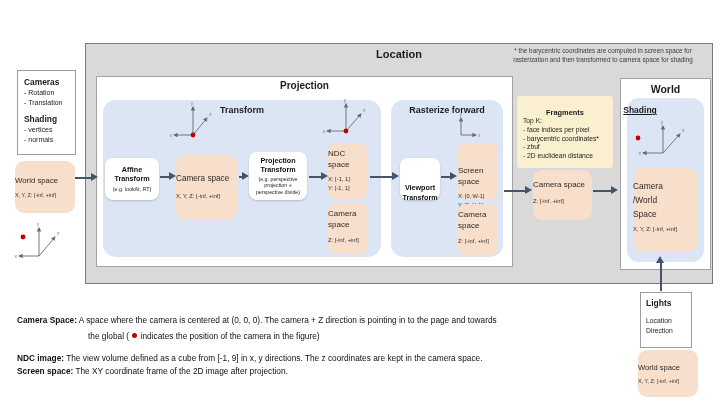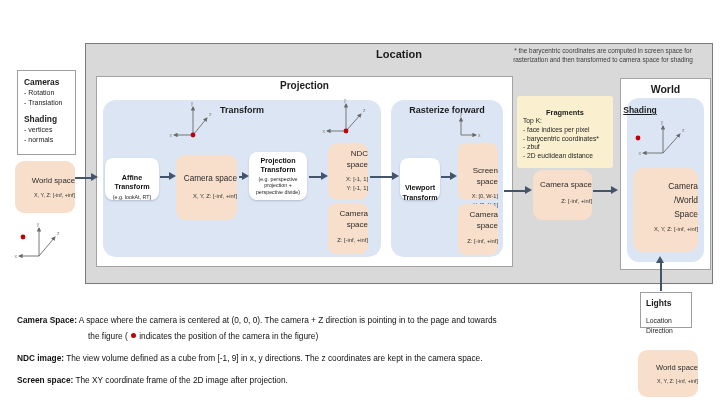--- a/index.html
+++ b/index.html
@@ -2,21 +2,21 @@
 <html><head>
 <meta charset="utf-8">
 <style>
   html,body{margin:0;padding:0;background:#fff;}
   #canvas{position:relative;width:720px;height:405px;background:#fff;overflow:hidden;
           font-family:"Liberation Sans",sans-serif;color:#1c1c1c;}
   .abs{position:absolute;box-sizing:border-box;}
   .panel{background:#d9d9d9;border:1.5px solid #7a7a7a;}
   .outline-box{background:#fff;border:1px solid #a3a3a3;}
   .sec-blue{background:#dbe5f4;border-radius:13px;}
-  .box-pink{background:#f8dfcb;border-radius:9px;text-align:right;color:#2a2a2a;}
+  .box-pink{background:#f8dfcb;border-radius:9px;text-align:left;color:#2a2a2a;}
   .box-wr{background:#fff;border-radius:8px;text-align:center;box-shadow:0 1px 2px rgba(100,110,130,.35);}
   .box-yellow{background:#faf0d0;border-radius:3px;}
   .ctr{text-align:center;}
   .sec-title{font-weight:bold;font-size:9px;}
   .big-title{font-weight:bold;font-size:10.5px;}
   .pink-title{font-size:8.2px;line-height:10.5px;}
   .range{font-size:5.8px;color:#333;}
   .wbox-title{font-weight:bold;font-size:7.2px;line-height:9px;color:#111;}
   .wbox-sub{font-size:5.3px;line-height:6.4px;color:#222;}
   .list-txt{font-size:7px;line-height:9.5px;}
@@ -62,21 +62,21 @@
   <svg class="abs" style="left:168px;top:99px;" width="46" height="42" viewBox="0 0 46 42">
     <line x1="25" y1="36" x2="25" y2="8" marker-end="url(#ah)"></line>
     <line x1="25" y1="36" x2="39" y2="19" marker-end="url(#ah)"></line>
     <line x1="25" y1="36" x2="6" y2="36" marker-end="url(#ah)"></line>
     <text x="24" y="6" text-anchor="middle">y</text>
     <text x="41" y="17">z</text>
     <text x="4" y="38" text-anchor="end">x</text>
     <circle cx="25" cy="36" r="2.4" fill="#c00000"></circle>
   </svg>
 
-  <div class="abs box-wr" style="left:105px;top:158px;width:54px;height:42px;padding-top:15px;">
+  <div class="abs box-wr" style="left:105px;top:158px;width:54px;height:42px;padding-top:7px;">
     <div class="wbox-title">Affine</div>
     <div class="wbox-title">Transform</div>
     <div class="wbox-sub" style="margin-top:3px;">(e.g. lookAt, RT)</div>
   </div>
 
   <div class="abs box-pink" style="left:176px;top:155px;width:61px;height:65px;padding-top:19px;">
     <div class="pink-title">Camera space</div>
     <div class="range" style="margin-top:8px;">X, Y, Z: [-inf, +inf]</div>
   </div>
 
@@ -192,21 +192,21 @@
   <svg class="abs" style="left:8px;top:220px;" width="52" height="42" viewBox="0 0 52 42">
     <line x1="31" y1="36" x2="31" y2="8" marker-end="url(#ah)"></line>
     <line x1="31" y1="36" x2="47" y2="17" marker-end="url(#ah)"></line>
     <line x1="31" y1="36" x2="11" y2="36" marker-end="url(#ah)"></line>
     <text x="30" y="6" text-anchor="middle">y</text>
     <text x="49" y="15">z</text>
     <text x="9" y="38" text-anchor="end">x</text>
     <circle cx="15" cy="17" r="2.4" fill="#c00000"></circle>
   </svg>
 
-  <div class="abs outline-box" style="left:640px;top:292px;width:52px;height:36px;padding:5px 12px 0 5px;border-color:#9e9e9e;">
+  <div class="abs outline-box" style="left:640px;top:292px;width:52px;height:56px;padding:5px 12px 0 5px;border-color:#9e9e9e;">
     <div style="font-weight:bold;font-size:8.5px;">Lights</div>
     <div style="font-size:6.8px;line-height:9.5px;margin-top:8px;">Location</div>
     <div style="font-size:6.8px;line-height:9.5px;">Direction</div>
   </div>
 
   <div class="abs box-pink" style="left:638px;top:350px;width:60px;height:47px;padding-top:13px;">
     <div style="font-size:7.6px;">World space</div>
     <div class="range" style="margin-top:6px;font-size:5.4px;">X, Y, Z: [-inf, +inf]</div>
   </div>
 
@@ -215,22 +215,22 @@
   <div class="ar" style="left:239px;top:175.8px;width:3px;"></div>
   <div class="ar" style="left:309px;top:175.8px;width:12px;"></div>
   <div class="ar" style="left:370px;top:175.8px;width:22px;"></div>
   <div class="ar" style="left:441px;top:175.8px;width:9px;"></div>
   <div class="ar" style="left:504px;top:189.8px;width:21px;"></div>
   <div class="ar" style="left:593px;top:189.8px;width:18px;"></div>
   <div class="ar-up" style="left:659.8px;top:263px;height:28px;"></div>
 
   <div class="legend-p" style="top:313px;width:580px;line-height:15.5px;padding-left:71px;text-indent:-71px;">
     <span class="lbl">Camera Space:</span><span> A space where the camera is centered at (0, 0, 0). The camera + Z direction is pointing in to the page and towards</span><br>
-    <span>the figure ( </span><span class="dot"></span><span> indicates the position of the camera in the figure)</span>
+    <span>the global ( </span><span class="dot"></span><span> indicates the position of the camera in the figure)</span>
   </div>
   <div class="legend-p" style="top:352px;width:620px;">
     <span class="lbl">NDC image:</span><span> The view volume defined as a cube from [-1, 9] in x, y directions. The z coordinates are kept in the camera space.</span>
   </div>
-  <div class="legend-p" style="top:374px;width:591px;">
+  <div class="legend-p" style="top:365px;width:591px;">
     <span class="lbl">Screen space:</span><span> The XY coordinate frame of the 2D image after projection.</span>
   </div>
 
 </div>
 
 </body></html>

